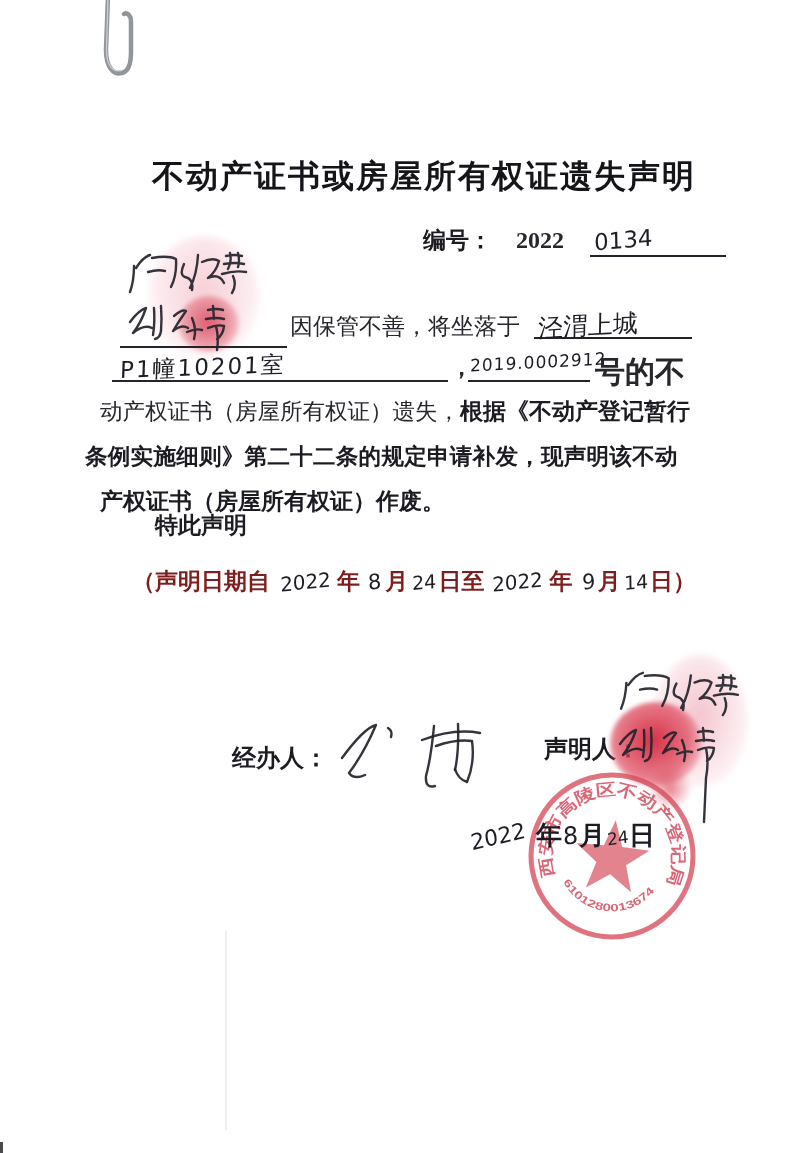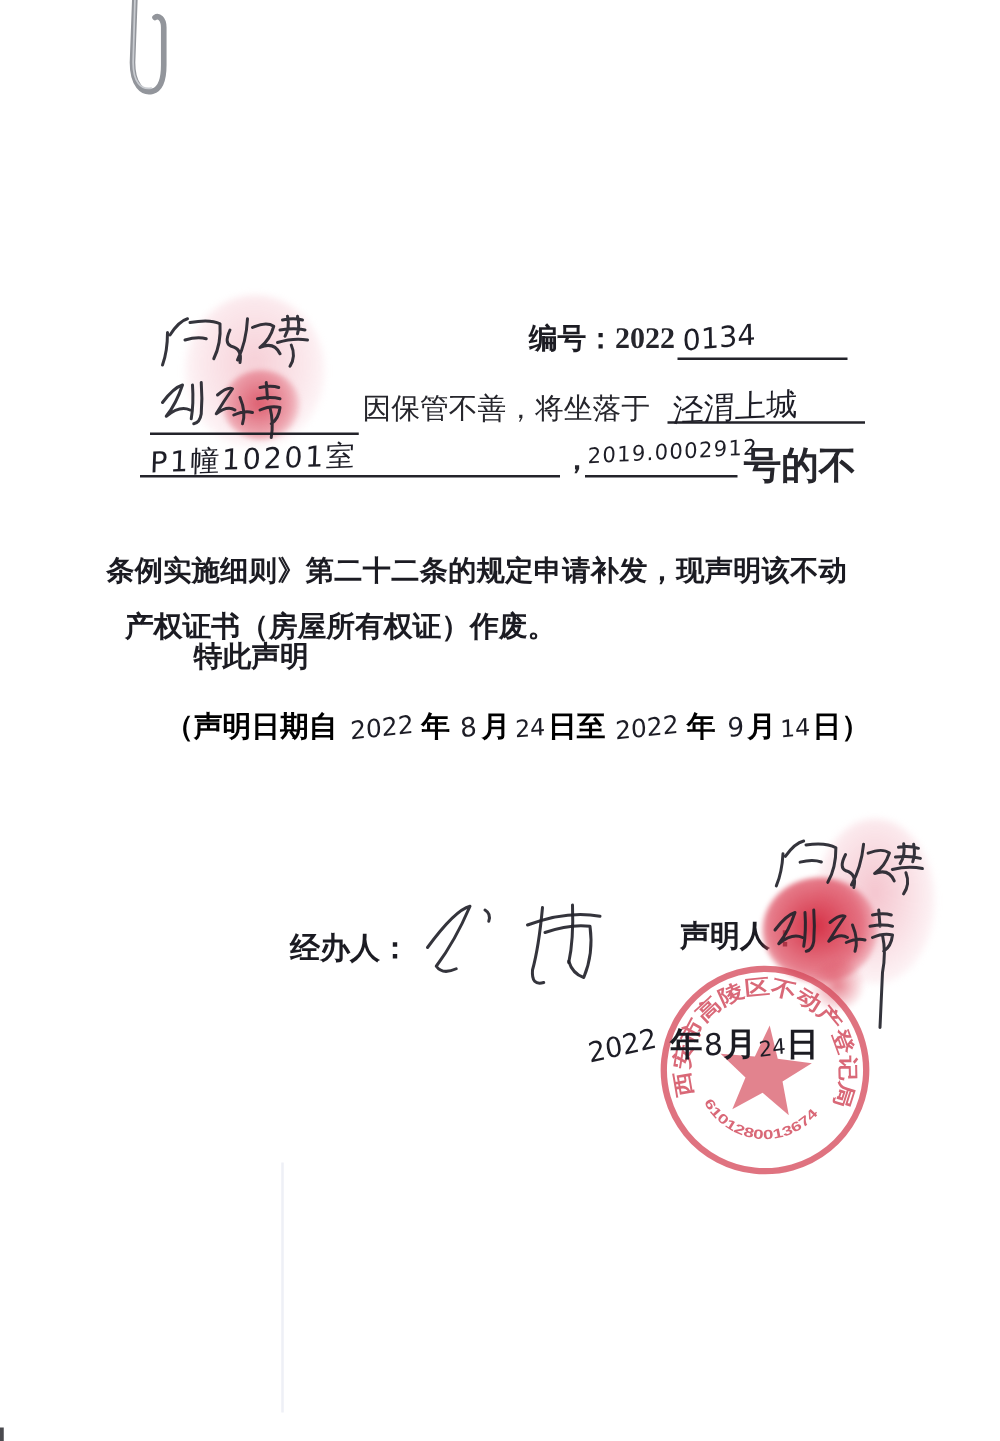--- a/index.html
+++ b/index.html
@@ -6,43 +6,44 @@
   .page{
     position:relative;width:800px;height:1153px;background:#ffffff;
     font-family:"Liberation Sans",sans-serif;color:#26262c;overflow:hidden;
     margin:0 auto;
   }
   .abs{position:absolute;}
   .serif{font-family:"Liberation Serif",serif;}
   .hei{font-family:"Liberation Sans",sans-serif;font-weight:bold;color:#1b1b22;}
   .title{font-family:"Liberation Serif",serif;font-weight:bold;font-size:32px;
          letter-spacing:2px;color:#141419;white-space:nowrap;}
-  .print{font-size:23px;color:#000000;white-space:nowrap;}
+  .print{font-size:23px;color:#7f1d1d;white-space:nowrap;}
   .hw{font-family:"DejaVu Sans",sans-serif;color:#1d1d26;display:inline-block;
       transform:rotate(var(--r,-4deg)) skewX(-4deg);white-space:nowrap;}
   .uline{border-bottom:2px solid #23232a;display:inline-block;}
   .fp{position:absolute;border-radius:50%;filter:blur(3px);pointer-events:none;}
   .crease{position:absolute;pointer-events:none;}
   svg{position:absolute;overflow:visible;}
   .sig path{fill:none;stroke:#23232b;stroke-width:2.4;stroke-linecap:round;stroke-linejoin:round;opacity:.92;}
   .stamp-text{font-family:"Liberation Sans",sans-serif;font-weight:bold;}
   .row{display:flex;align-items:baseline;white-space:nowrap;}
 </style>
 </head>
 <body>
 
 <div class="page">
 
   <svg style="left:85px;top:-4px;" width="70" height="100" viewBox="0 0 70 100">
     <path d="M23,0 L21,54 C21,72 29,79 37,77 C45,75 46,64 46,56 L46,26 C46,19 42,16 39,18" fill="none" stroke="#92959b" stroke-width="4.5" stroke-linecap="round"></path>
     <path d="M23,2 L21.5,54 C21.5,70 28,76 36,74.5" fill="none" stroke="#c9ccd1" stroke-width="1.4" stroke-linecap="round"></path>
   </svg>
 
+  <div class="abs title" style="left:152px;top:155px;">不动产证书或房屋所有权证遗失声明</div>
 
-  <div class="abs row" style="left:423px;top:255px;">
+  <div class="abs row" style="left:423px;top:225px;gap:24px;">
     <span class="hei" style="font-size:23px;">编号：</span>
     <span class="serif" style="font-size:24px;font-weight:bold;">2022</span>
     <span class="uline" style="width:136px;height:28px;margin-left:2px;">
       <span class="hw" style="--r:-5deg;font-size:23px;margin-left:4px;">0134</span>
     </span>
   </div>
 
   <div class="fp" style="left:148px;top:236px;width:112px;height:122px;background:radial-gradient(ellipse at 50% 45%,rgba(236,150,166,.45),rgba(243,185,197,.30) 55%,rgba(250,220,228,.16) 78%,rgba(255,255,255,0) 100%);"></div>
   <div class="fp" style="left:178px;top:296px;width:62px;height:56px;filter:blur(2px);background:radial-gradient(circle at 48% 48%,rgba(213,62,82,.80),rgba(224,98,115,.50) 58%,rgba(240,170,182,0) 82%);"></div>
 
@@ -72,20 +73,23 @@
 
   <div class="abs uline" style="left:112px;top:352px;width:336px;height:28px;">
     <span class="hw" style="--r:-2deg;font-size:23px;margin-left:8px;letter-spacing:2px;">P1幢10201室</span>
   </div>
   <span class="abs serif" style="left:450px;top:352px;font-size:23px;font-weight:bold;">，</span>
   <div class="abs uline" style="left:468px;top:352px;width:122px;height:28px;">
     <span class="hw" style="--r:-3deg;font-size:17px;margin-left:2px;letter-spacing:1px;">2019.0002912</span>
   </div>
   <span class="abs serif" style="left:595px;top:352px;font-size:30px;font-weight:bold;white-space:nowrap;">号的不</span>
 
+  <div class="abs" style="left:100px;top:396px;white-space:nowrap;">
+    <span class="serif" style="font-size:22.5px;">动产权证书（房屋所有权证）遗失，</span><span class="hei" style="font-size:23px;">根据《不动产登记暂行</span>
+  </div>
   <div class="abs hei" style="left:85px;top:441px;font-size:22.5px;letter-spacing:0.3px;white-space:nowrap;text-align:right;">条例实施细则》第二十二条的规定申请补发，现声明该不动</div>
   <div class="abs hei" style="left:100px;top:486px;font-size:23px;white-space:nowrap;">产权证书（房屋所有权证）作废。</div>
   <div class="abs hei" style="left:155px;top:510px;font-size:23px;">特此声明</div>
 
   <div class="abs row" style="left:132px;top:566px;">
     <span class="hei print">（声明日期自</span>
     <span class="hw" style="--r:-6deg;font-size:20px;margin:0 6px 0 10px;">2022</span>
     <span class="hei print">年</span>
     <span class="hw" style="--r:-8deg;font-size:21px;margin:0 4px 0 8px;">8</span>
     <span class="hei print">月</span>

